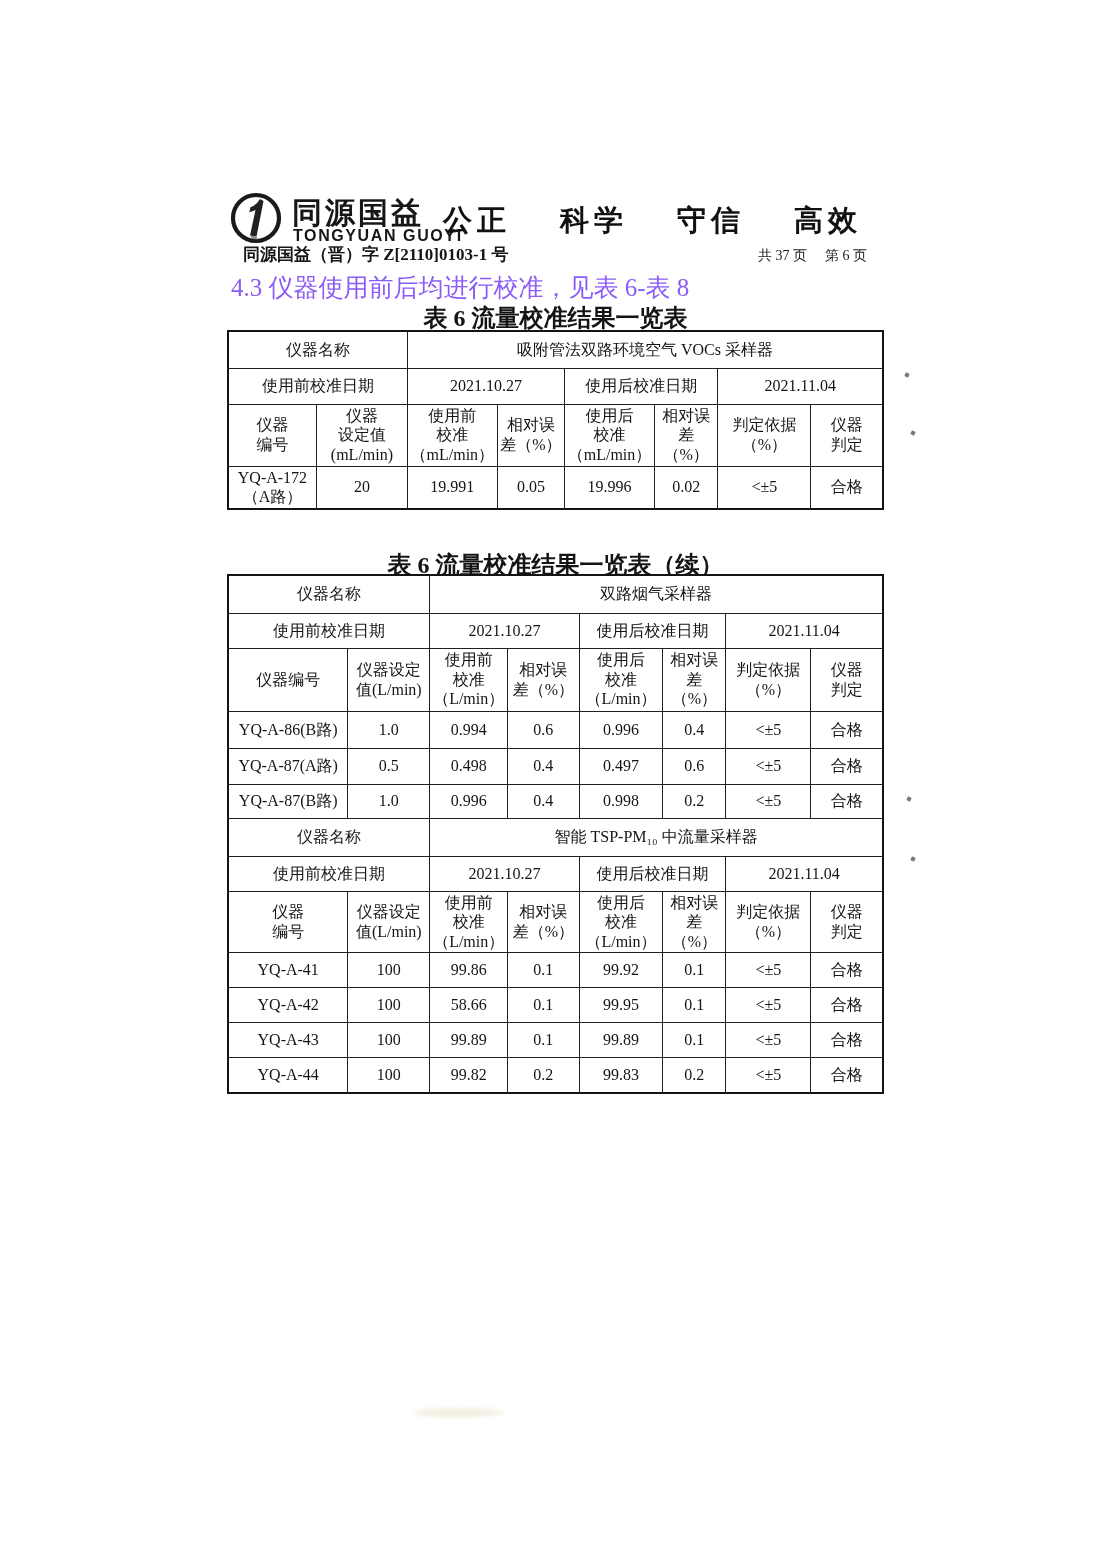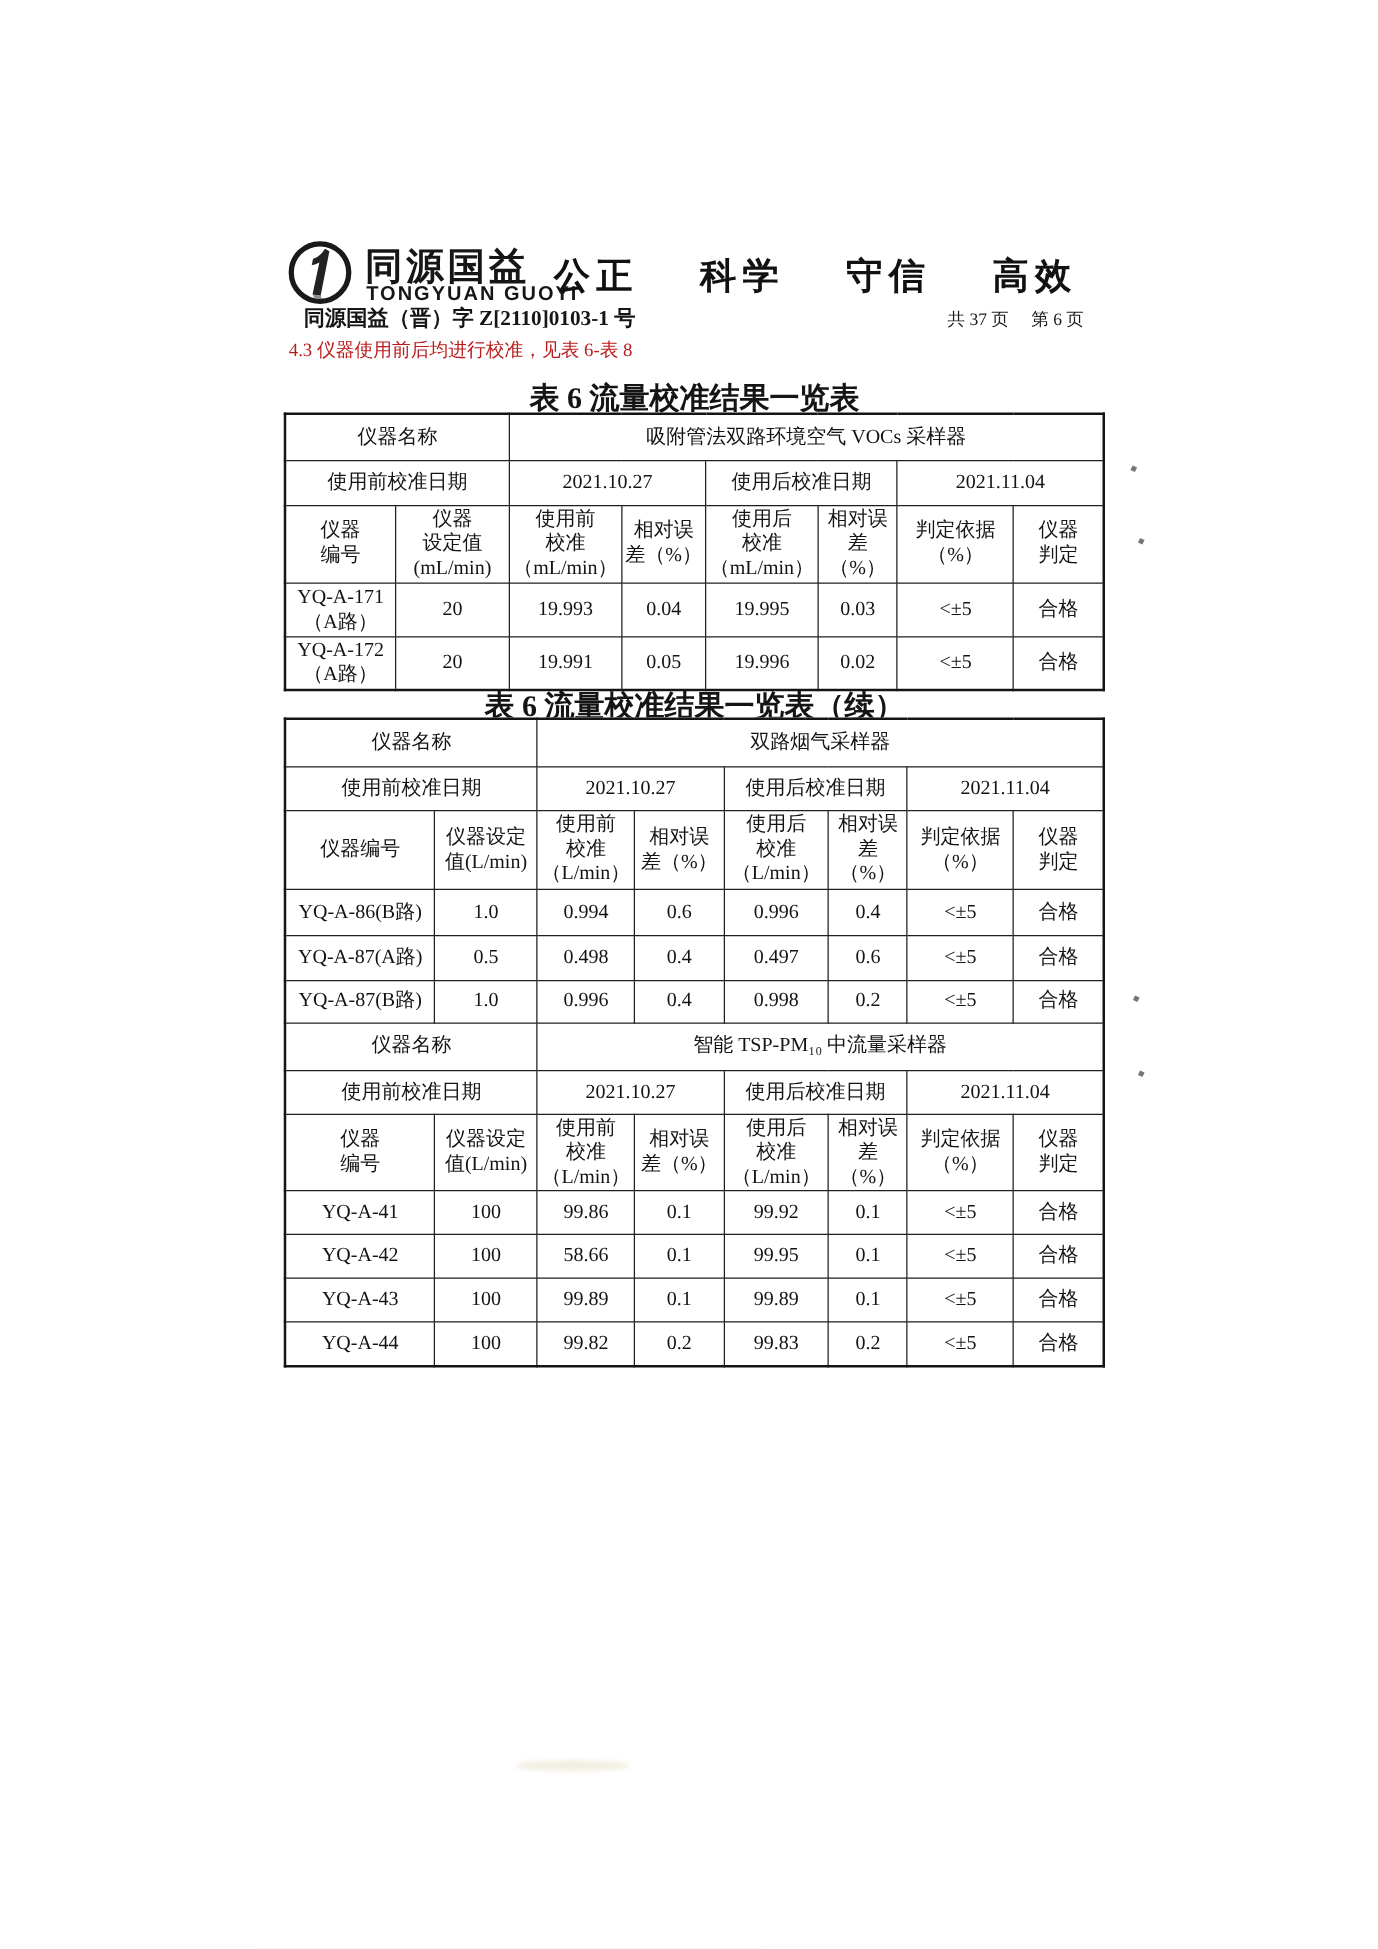--- a/index.html
+++ b/index.html
@@ -7,21 +7,21 @@
   .page { position:relative; width:1102px; height:1559px; background:#ffffff; margin:0 auto; overflow:hidden; }
 
   
   .logo { position:absolute; left:229px; top:191px; width:54px; height:54px; }
   .brand-zh { position:absolute; left:292px; top:193px; font-size:30px; font-weight:700; letter-spacing:3px; color:#161616; }
   .brand-en { position:absolute; left:293px; top:227px; font-size:16px; font-weight:700; letter-spacing:1.6px; font-family:"Liberation Sans","DejaVu Sans",sans-serif; color:#161616;text-align:center; }
   .slogans { position:absolute; left:443px; top:201px; display:flex; gap:49px; font-size:29px; font-weight:700; letter-spacing:5px; color:#111; }
   .doc-number { position:absolute; left:243px; top:243px; font-size:17px; font-weight:700; color:#151515; }
   .page-info { position:absolute; left:758px; top:247px; font-size:14px; color:#1a1a1a; }
   .page-info span { margin-right:18px; }
-  .section-heading { position:absolute; left:231px; top:271px; font-size:15px; color:#b91c1c; }
+  .section-heading { position:absolute; left:231px; top:271px; font-size:25px; color:#8b5cf6; }
 
   
   .tbl-title { position:absolute; left:227px; width:657px; text-align:center; font-size:24px; font-weight:600; color:#141414; }
   .tt1 { top:302px; }
   .tt2 { top:549px; }
   table.cal { position:absolute; left:227px; width:657px; border-collapse:collapse; table-layout:fixed; background:#fff; }
   .t1 { top:330px; }
   .t2 { top:574px; }
   table.cal td { border:1.6px solid #1f1f1f; text-align:center; vertical-align:middle; font-size:16px; line-height:1.22; white-space:pre-line; padding:1px 2px; color:#141414; }
   table.cal { border:2.5px solid #141414; }
@@ -100,31 +100,20 @@
       <td>使用后
 校准
 （mL/min）</td>
       <td>相对误
 差（%）</td>
       <td>判定依据
 （%）</td>
       <td>仪器
 判定</td>
     </tr>
-    <tr class="rh43">
-      <td class="lft">YQ-A-171
-（A路）</td>
-      <td>20</td>
-      <td>19.993</td>
-      <td>0.04</td>
-      <td>19.995</td>
-      <td>0.03</td>
-      <td>&lt;±5</td>
-      <td>合格</td>
-    </tr>
     <tr class="rh40">
       <td class="lft">YQ-A-172
 （A路）</td>
       <td>20</td>
       <td>19.991</td>
       <td>0.05</td>
       <td>19.996</td>
       <td>0.02</td>
       <td>&lt;±5</td>
       <td>合格</td>

